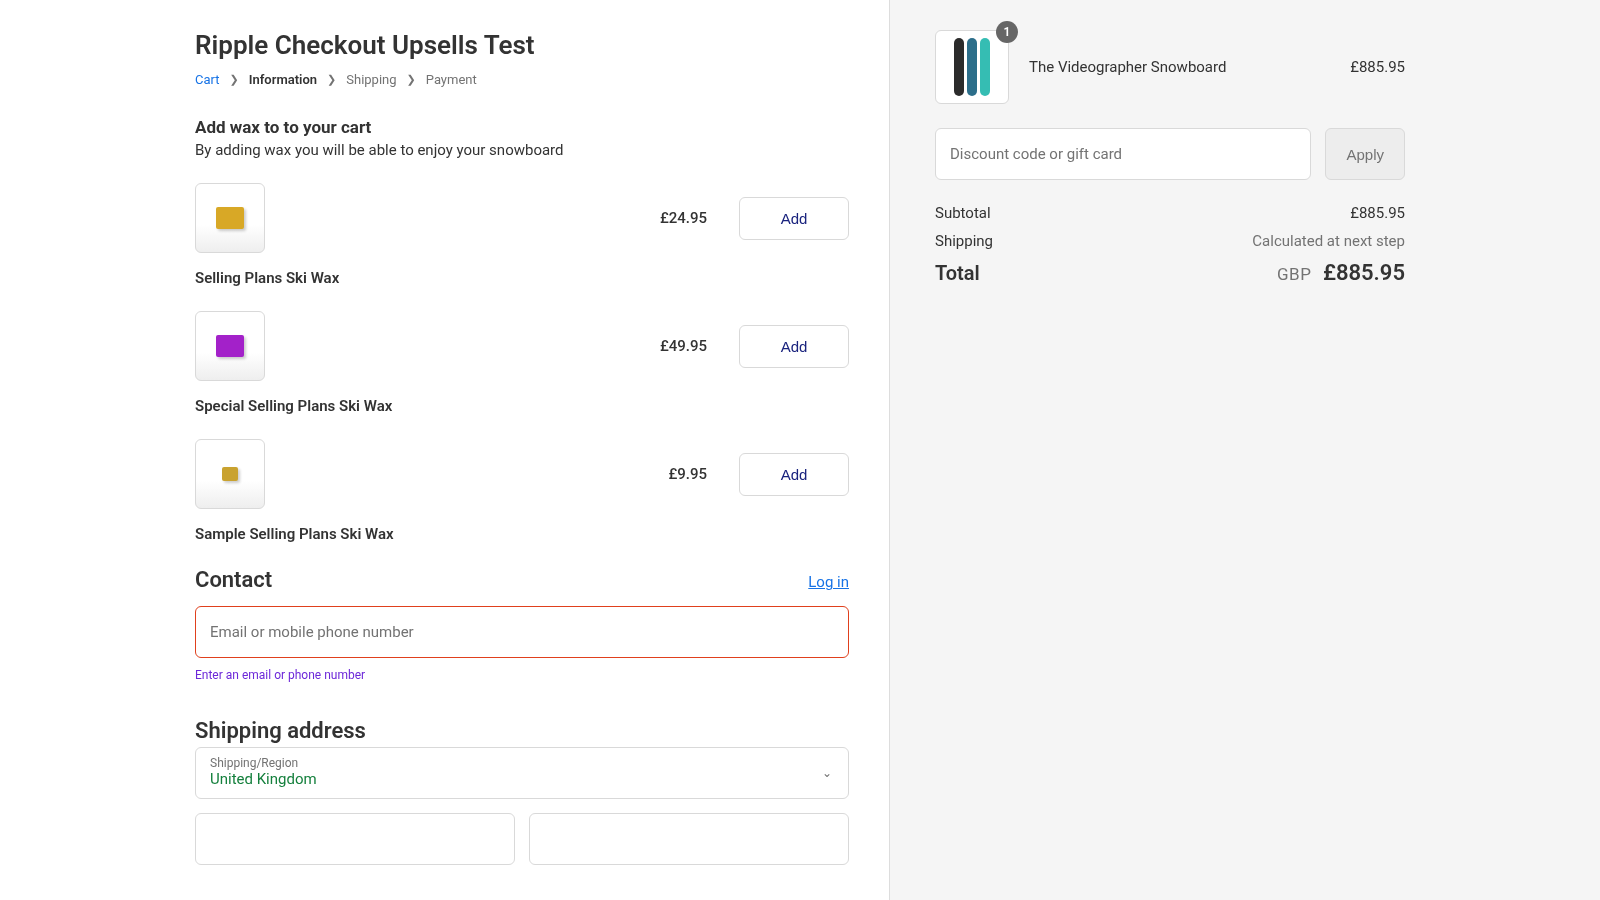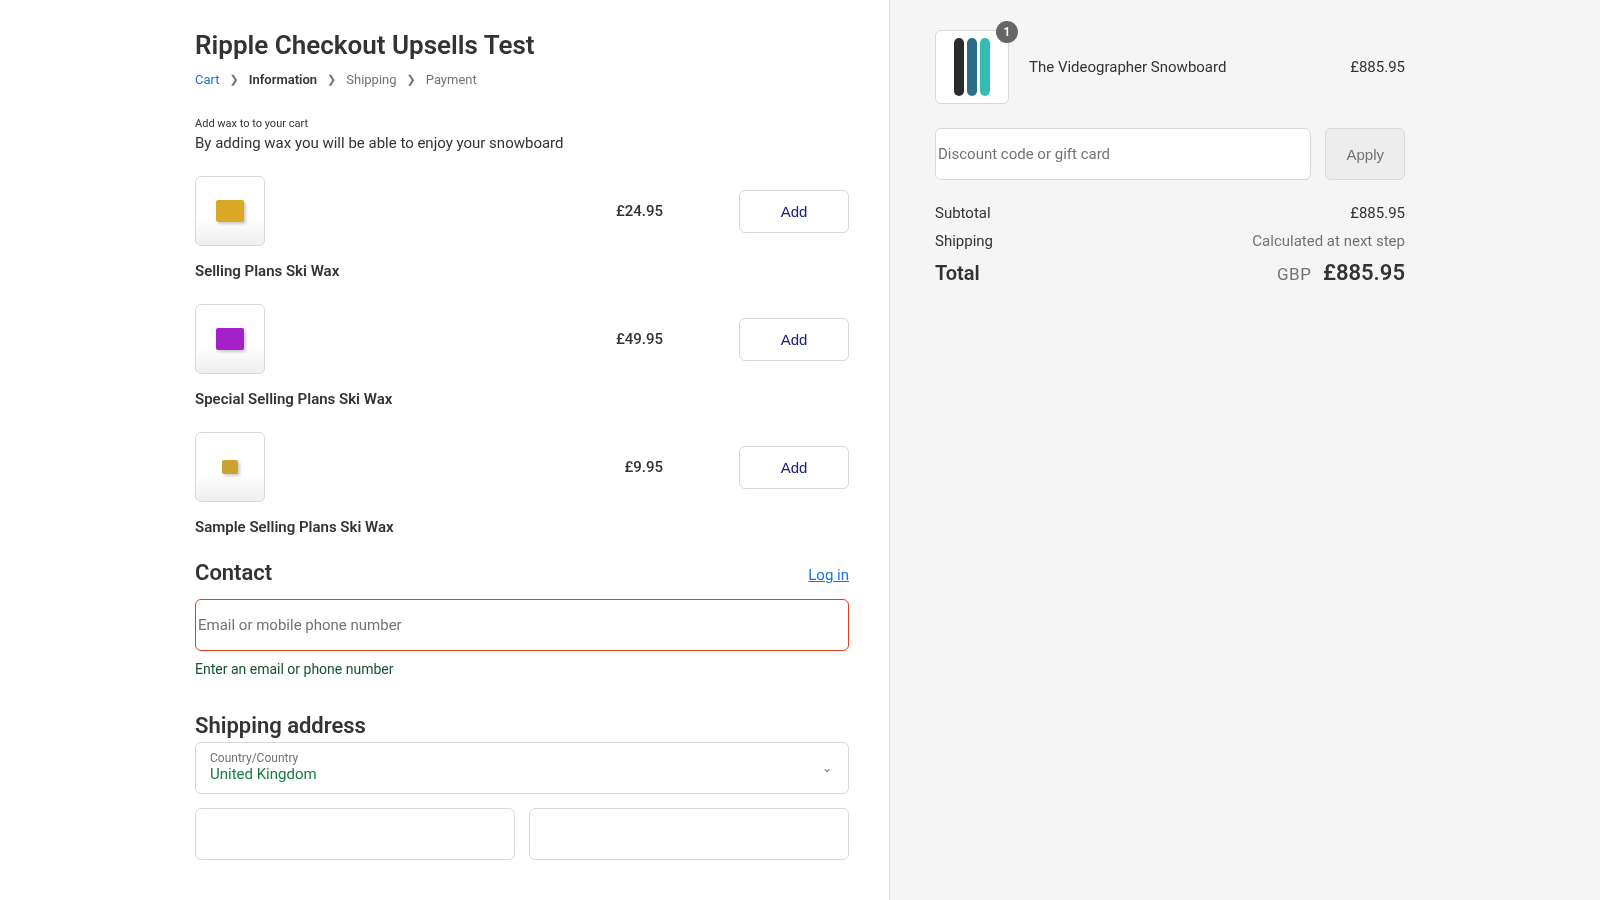--- a/index.html
+++ b/index.html
@@ -36,22 +36,22 @@
     align-items: center;
     gap: 10px;
     font-size: 13px;
     margin-bottom: 30px;
   }
   .breadcrumb a { color: #1773e6; text-decoration: none; cursor: pointer; }
   .breadcrumb .current { color: #333; font-weight: 600; }
   .breadcrumb .future { color: #737373; }
   .breadcrumb .chev { color: #737373; font-size: 11px; }
   .upsell-heading {
-    font-size: 11px;
-    font-weight: 400;
+    font-size: 17px;
+    font-weight: 700;
     margin-bottom: 4px;
   }
   .upsell-sub {
     font-size: 15px;
     color: #333;
     margin-bottom: 24px;
   }
   .upsell-item {
     margin-bottom: 24px;
   }
@@ -82,21 +82,20 @@
   .upsell-add {
     width: 110px;
     height: 43px;
     border: 1px solid #d9d9d9;
     border-radius: 6px;
     background: #fff;
     color: #1a237e;
     font-weight: 500;
     font-size: 15px;
     cursor: pointer;
-    margin-left: 44px;
   }
   .upsell-name {
     margin-top: 16px;
     font-size: 15px;
     font-weight: 600;
   }
   .section-header {
     display: flex;
     justify-content: space-between;
     align-items: baseline;
@@ -110,33 +109,33 @@
   .login-link {
     color: #1773e6;
     text-decoration: underline;
     font-size: 15px;
     cursor: pointer;
   }
   .field {
     width: 100%;
     border: 1px solid #d9d9d9;
     border-radius: 6px;
-    padding: 16px 2px;
+    padding: 16px 14px;
     font-size: 15px;
     font-family: inherit;
     outline: none;
     background: #fff;
   }
   .field.error {
     border: 1.5px solid #e0401d;
   }
   .field::placeholder { color: #737373; }
   .error-text {
-    color: #14532d;
-    font-size: 14px;
+    color: #6d28d9;
+    font-size: 12px;
     margin-top: 10px;
   }
   .shipping-heading {
     font-size: 22px;
     font-weight: 600;
     margin-top: 36px;
     margin-bottom: 4px;
   }
   .select-wrap {
     position: relative;
@@ -292,21 +291,21 @@
     <div class="section-title">Contact</div>
     <a class="login-link">Log in</a>
   </div>
 
   <input class="field error" type="text" placeholder="Email or mobile phone number" style="">
   <div class="error-text">Enter an email or phone number</div>
 
   <div class="shipping-heading">Shipping address</div>
 
   <div class="select-wrap">
-    <div class="select-label">Country/Country</div>
+    <div class="select-label">Shipping/Region</div>
     <div class="select-value">United Kingdom</div>
     <span class="select-chev">⌄</span>
   </div>
 
   <div class="name-row">
     <input class="field" type="text" style="">
     <input class="field" type="text" style="">
   </div>
 </div>
 

